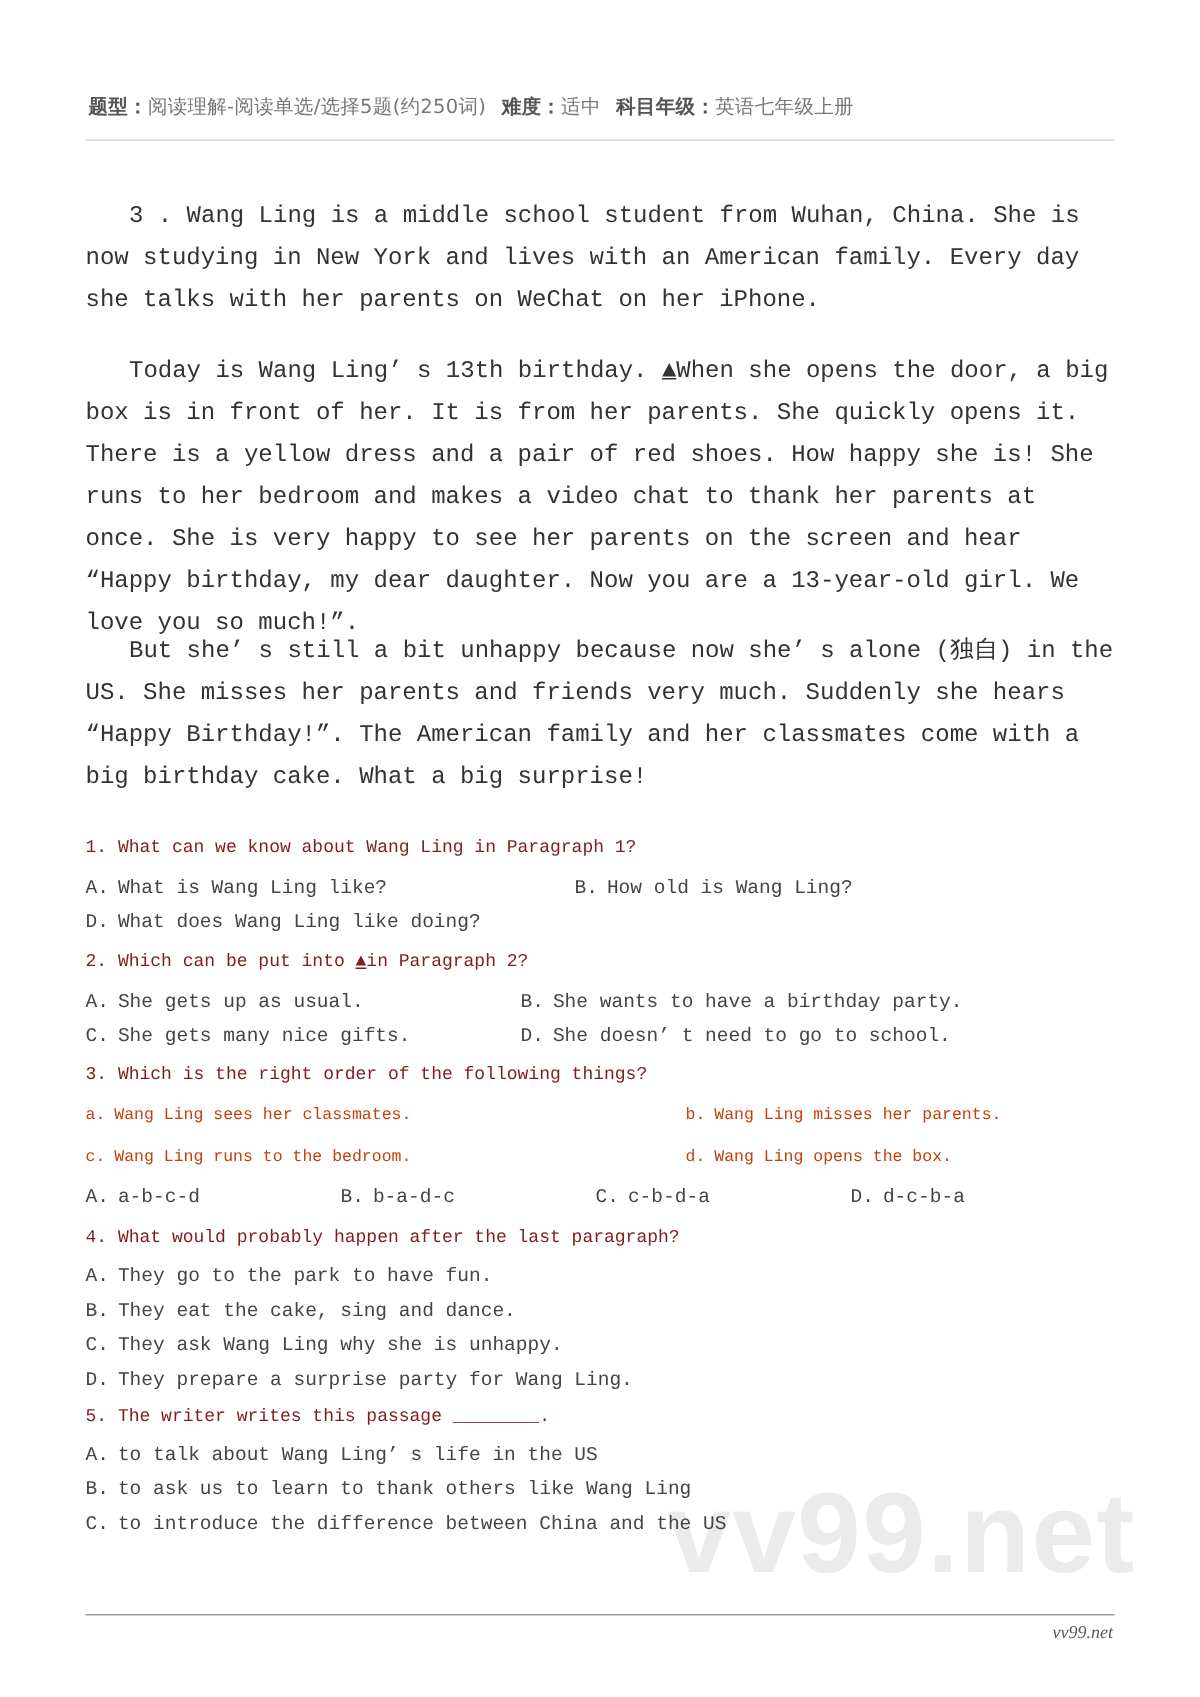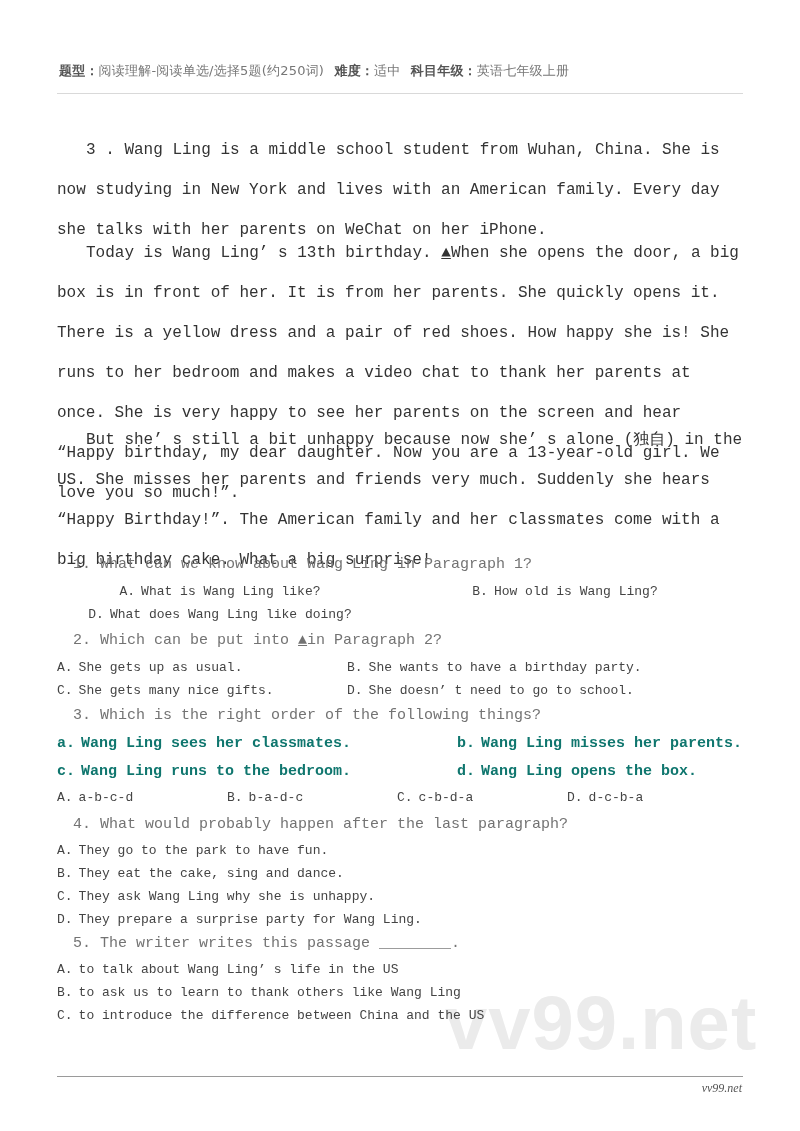--- a/index.html
+++ b/index.html
@@ -19,34 +19,34 @@
   .footer { position:absolute; right:58px; top:1081px; font-size:12px; font-style:italic; color:#555; font-family:"Liberation Serif",serif; }
 
   .watermark {
     position:absolute; left:445px; top:985px; font-size:76px; font-weight:bold;
     color:#ebebeb; font-family:"Liberation Sans","DejaVu Sans",sans-serif; letter-spacing:1px;
     z-index:0; line-height:1;
   }
 
   .mono { font-family:"Liberation Mono","DejaVu Sans Mono",monospace; }
 
-  .passage { position:absolute; left:57px; width:690px; font-size:16px; line-height:40px; color:#333; z-index:1; }
+  .passage { position:absolute; left:57px; width:690px; font-size:16px; line-height:28px; color:#333; z-index:1; }
   .passage p { margin:0; text-indent:29px; }
   .p1 { top:130px; }
   .p2 { top:233px; }
   .p3 { top:420px; }
   .tri { text-decoration:underline; }
 
   .q { position:absolute; left:57px; width:690px; z-index:1; }
-  .q-stem { font-size:15px; line-height:24px; color:#737373;margin-left:16px; }
+  .q-stem { font-size:12px; line-height:24px; color:#7f1d1d; }
   .opt { font-size:13px; line-height:23px; color:#444; }
   .opt-grid4 { display:grid; grid-template-columns: 170px 170px 170px 170px; }
   .opt-grid-q2 { display:grid; grid-template-columns: 290px 1fr; }
   .opt-grid-q1 { display:grid; grid-template-columns: 326px 1fr; }
-  .order-grid { display:grid; grid-template-columns: 400px 1fr; font-size:15px; line-height:28px; color:#0f766e;font-weight:bold; }
+  .order-grid { display:grid; grid-template-columns: 400px 1fr; font-size:11px; line-height:28px; color:#c2410c; }
   .opt .lbl, .order-grid .lbl { margin-right:6px; }
 </style>
 </head>
 <body>
 
 <div class="header">
   <b>题型：</b><span>阅读理解-阅读单选/选择5题(约250词)</span><span class="sep"></span>
   <b>难度：</b><span>适中</span><span class="sep"></span>
   <b>科目年级：</b><span>英语七年级上册</span>
 </div>
@@ -59,21 +59,21 @@
 </div>
 <div class="passage p2 mono">
   <p><span>Today is Wang Ling’ s 13th birthday. </span><span class="tri">▲</span><span>When she opens the door, a big box is in front of her. It is from her parents. She quickly opens it. There is a yellow dress and a pair of red shoes. How happy she is! She runs to her bedroom and makes a video chat to thank her parents at once. She is very happy to see her parents on the screen and hear “Happy birthday, my dear daughter. Now you are a 13-year-old girl. We love you so much!”.</span></p>
 </div>
 <div class="passage p3 mono">
   <p>But she’ s still a bit unhappy because now she’ s alone (独自) in the US. She misses her parents and friends very much. Suddenly she hears “Happy Birthday!”. The American family and her classmates come with a big birthday cake. What a big surprise!</p>
 </div>
 
 <div class="q mono" style="top:553px;">
   <div class="q-stem">1. What can we know about Wang Ling in Paragraph 1?</div>
-  <div class="opt opt-grid-q1" style="margin-top:3px;text-align:center;">
+  <div class="opt opt-grid-q1" style="margin-top:3px;">
     <div><span class="lbl">A.</span><span>What is Wang Ling like?</span></div>
     <div><span class="lbl">B.</span><span>How old is Wang Ling?</span></div>
     <div><span class="lbl">D.</span><span>What does Wang Ling like doing?</span></div>
   </div>
 </div>
 
 <div class="q mono" style="top:629px;">
   <div class="q-stem"><span>2. Which can be put into </span><span class="tri">▲</span><span>in Paragraph 2?</span></div>
   <div class="opt opt-grid-q2" style="margin-top:3px;">
     <div><span class="lbl">A.</span><span>She gets up as usual.</span></div>

